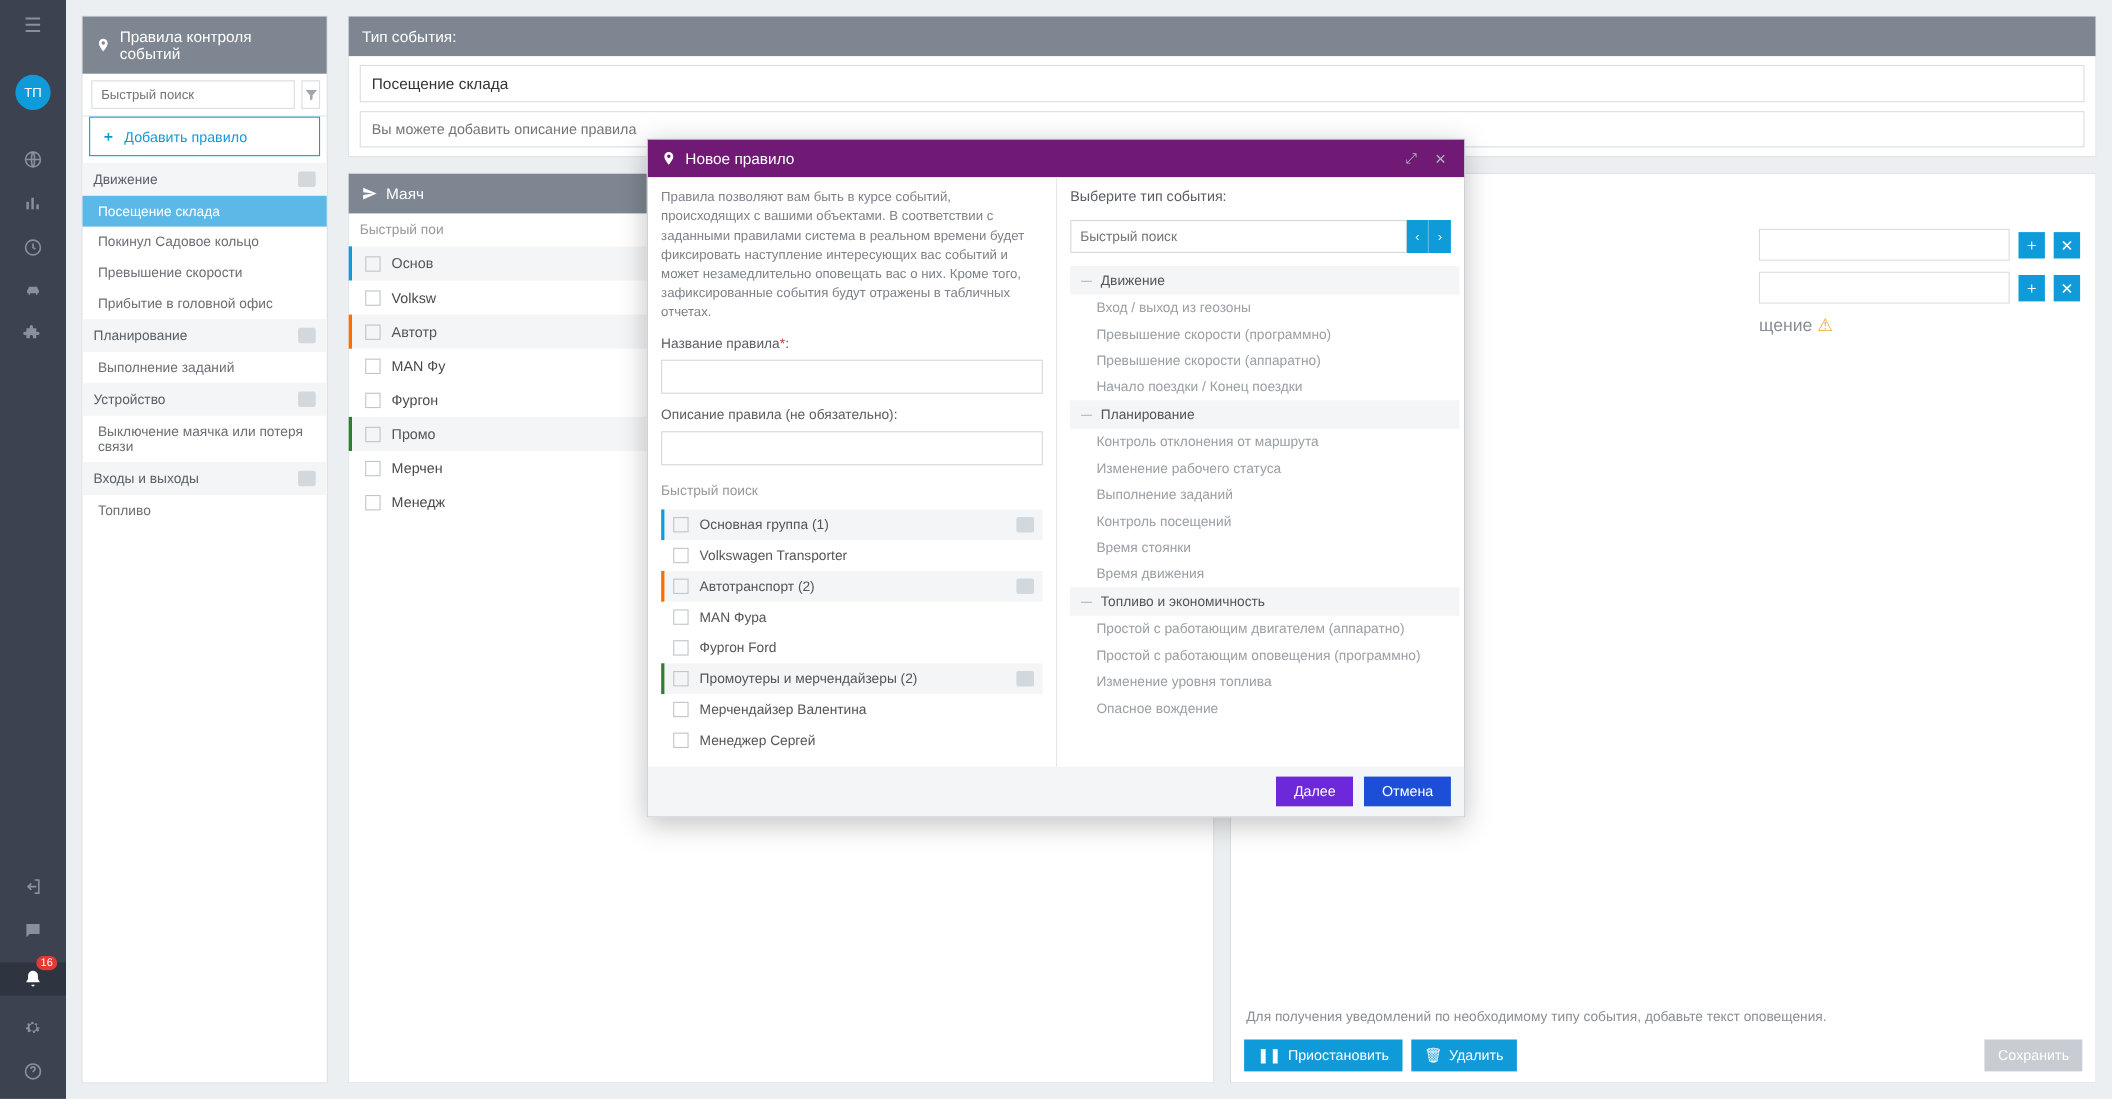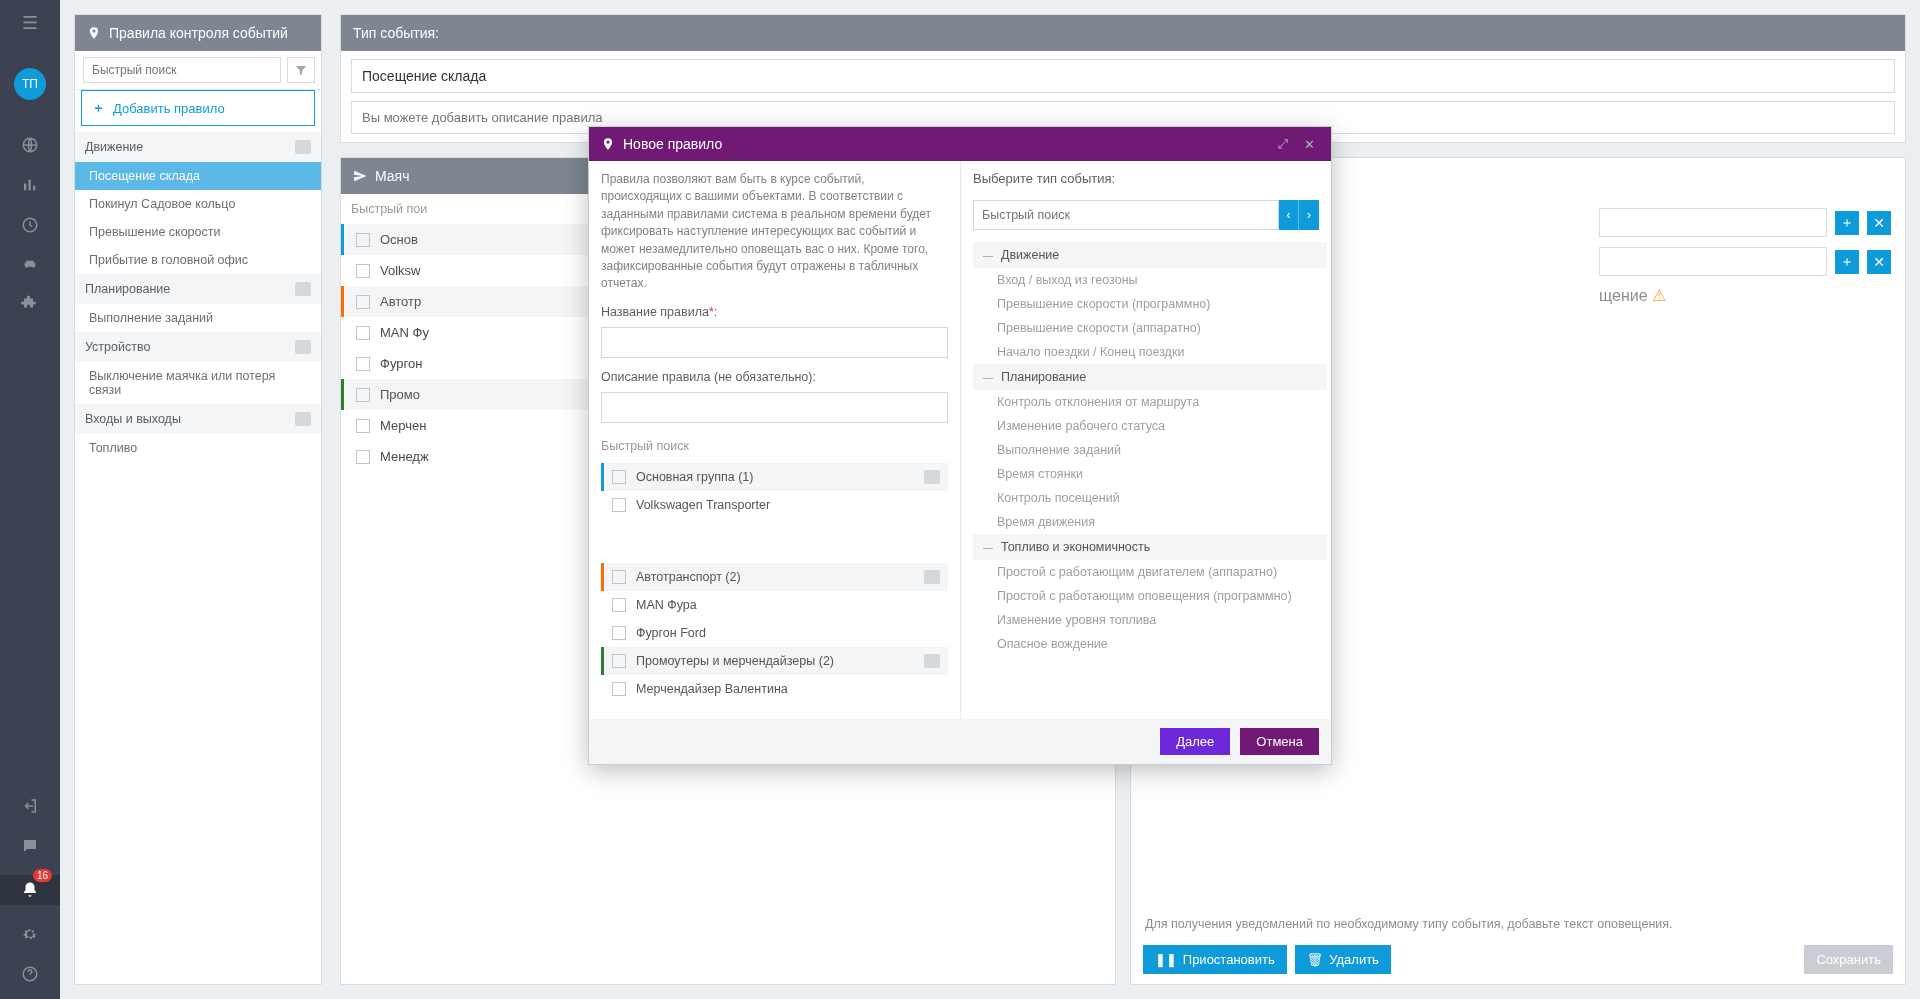--- a/index.html
+++ b/index.html
@@ -6,21 +6,21 @@
 body{background:#eceff1;overflow:hidden;font-size:13px;color:#4a4a4a}
 .app{display:flex;height:100vh;width:100vw}
 .railbar{width:60px;background:#3c424f;display:flex;flex-direction:column;align-items:center;padding-top:12px;gap:18px}
 .rail-menu{color:#8a9099;font-size:18px}
 .rail-avatar{width:32px;height:32px;border-radius:50%;background:#0f9bd9;color:#fff;display:flex;align-items:center;justify-content:center;font-size:12px;margin:16px 0}
 .rail-icon{color:#8a9099;font-size:18px;padding:2px 0;position:relative}
 .rail-icon.active{background:#2f3540;width:100%;display:flex;justify-content:center;padding:6px 0}
 .rail-badge{position:absolute;top:-6px;right:8px;background:#e53935;color:#fff;border-radius:8px;font-size:10px;padding:1px 4px}
 .rail-spacer{flex:1}
 .content{flex:1;display:flex;gap:18px;padding:14px;overflow:hidden}
-.panel-left{width:248px;background:#fff;border:1px solid #d9dde1;display:flex;flex-direction:column}
+.panel-left{width:224px;background:#fff;border:1px solid #d9dde1;display:flex;flex-direction:column}
 .panel-header{background:#7d8691;color:#fff;padding:10px 12px;display:flex;align-items:center;gap:8px;font-size:14px}
 .panel-search{display:flex;padding:6px 6px 6px 8px;gap:6px;border-bottom:1px solid #e5e8eb}
 .panel-search input{flex:1;border:1px solid #d9dde1;padding:5px 20px 5px 8px;font-size:12px;color:#777}
 .panel-search .filter-btn{width:28px;border:1px solid #d9dde1;display:flex;align-items:center;justify-content:center;color:#a0a6ad}
 .add-rule{margin:0 6px 6px 6px;border:1.5px solid #0f9bd9;padding:8px 10px;color:#0f9bd9;display:flex;align-items:center;gap:8px;font-size:13px}
 .group-header{background:#f3f5f7;padding:8px 10px;font-size:12.5px;color:#5a6068;display:flex;align-items:center;justify-content:space-between}
 .group-header .chat{width:16px;height:14px;background:#d3d8dd;border-radius:2px}
 .rule-item{padding:7px 14px;font-size:12.5px;color:#6b6f75}
 .rule-item.selected{background:#5cb8e6;color:#fff}
 .panel-right{flex:1;display:flex;flex-direction:column;gap:14px;overflow:hidden}
@@ -75,21 +75,21 @@
 .m-evt-nav{display:flex}
 .m-evt-nav .nv{width:20px;height:30px;background:#0f9bd9;color:#fff;display:flex;align-items:center;justify-content:center;font-size:12px}
 .m-evt-nav .nv:first-child{border-right:1px solid rgba(255,255,255,.3)}
 .m-evt-scroll{overflow-y:auto;max-height:410px;padding-right:4px}
 .m-evt-group{background:#f3f5f7;padding:6px 10px;font-size:12.5px;color:#555;display:flex;align-items:center;gap:8px}
 .m-evt-group .caret{color:#9aa0a6;font-size:10px}
 .m-evt-opt{padding:5px 10px 5px 24px;font-size:12.5px;color:#9aa0a6}
 .modal-ft{background:#f3f5f7;padding:9px 12px;display:flex;justify-content:flex-end;gap:10px}
 .mbtn{padding:6px 16px;font-size:13px;border:none;cursor:pointer}
 .mbtn.next{background:#6d28d9;color:#fff}
-.mbtn.cancel{background:#701a75;color:#fff}
+.mbtn.cancel{background:#1d4ed8;color:#fff}
 svg{display:block}
 </style>
 </head>
 <body>
 
 <div class="app">
   <div class="railbar">
     <div class="rail-menu">☰</div>
     <div class="rail-avatar">ТП</div>
     <div class="rail-icon">
@@ -318,21 +318,21 @@
         <div class="m-list" id="modal-objects">
             <div class="m-item grp" style="border-left-color: rgb(15, 155, 217);">
               <span class="cb"></span>
               <span>Основная группа (1)</span>
               <span class="chat"></span>
             </div>
             <div class="m-item">
               <span class="cb"></span>
               <span>Volkswagen Transporter</span>
             </div>
-            <div class="m-item grp" style="border-left-color: rgb(255, 109, 0); margin-top: 44px;">
+            <div class="m-item grp" style="border-left-color: rgb(255, 109, 0);">
               <span class="cb"></span>
               <span>Автотранспорт (2)</span>
               <span class="chat"></span>
             </div>
             <div class="m-item">
               <span class="cb"></span>
               <span>MAN Фура</span>
             </div>
             <div class="m-item">
               <span class="cb"></span>
@@ -371,22 +371,22 @@
             <div class="m-evt-opt">Превышение скорости (программно)</div>
             <div class="m-evt-opt">Превышение скорости (аппаратно)</div>
             <div class="m-evt-opt">Начало поездки / Конец поездки</div>
             <div class="m-evt-group">
               <span class="caret">—</span>
               <span>Планирование</span>
             </div>
             <div class="m-evt-opt">Контроль отклонения от маршрута</div>
             <div class="m-evt-opt">Изменение рабочего статуса</div>
             <div class="m-evt-opt">Выполнение заданий</div>
+            <div class="m-evt-opt">Контроль посещений</div>
             <div class="m-evt-opt">Время стоянки</div>
-            <div class="m-evt-opt">Контроль посещений</div>
             <div class="m-evt-opt">Время движения</div>
             <div class="m-evt-group">
               <span class="caret">—</span>
               <span>Топливо и экономичность</span>
             </div>
             <div class="m-evt-opt">Простой с работающим двигателем (аппаратно)</div>
             <div class="m-evt-opt">Простой с работающим оповещения (программно)</div>
             <div class="m-evt-opt">Изменение уровня топлива</div>
             <div class="m-evt-opt">Опасное вождение</div>
           </div>

